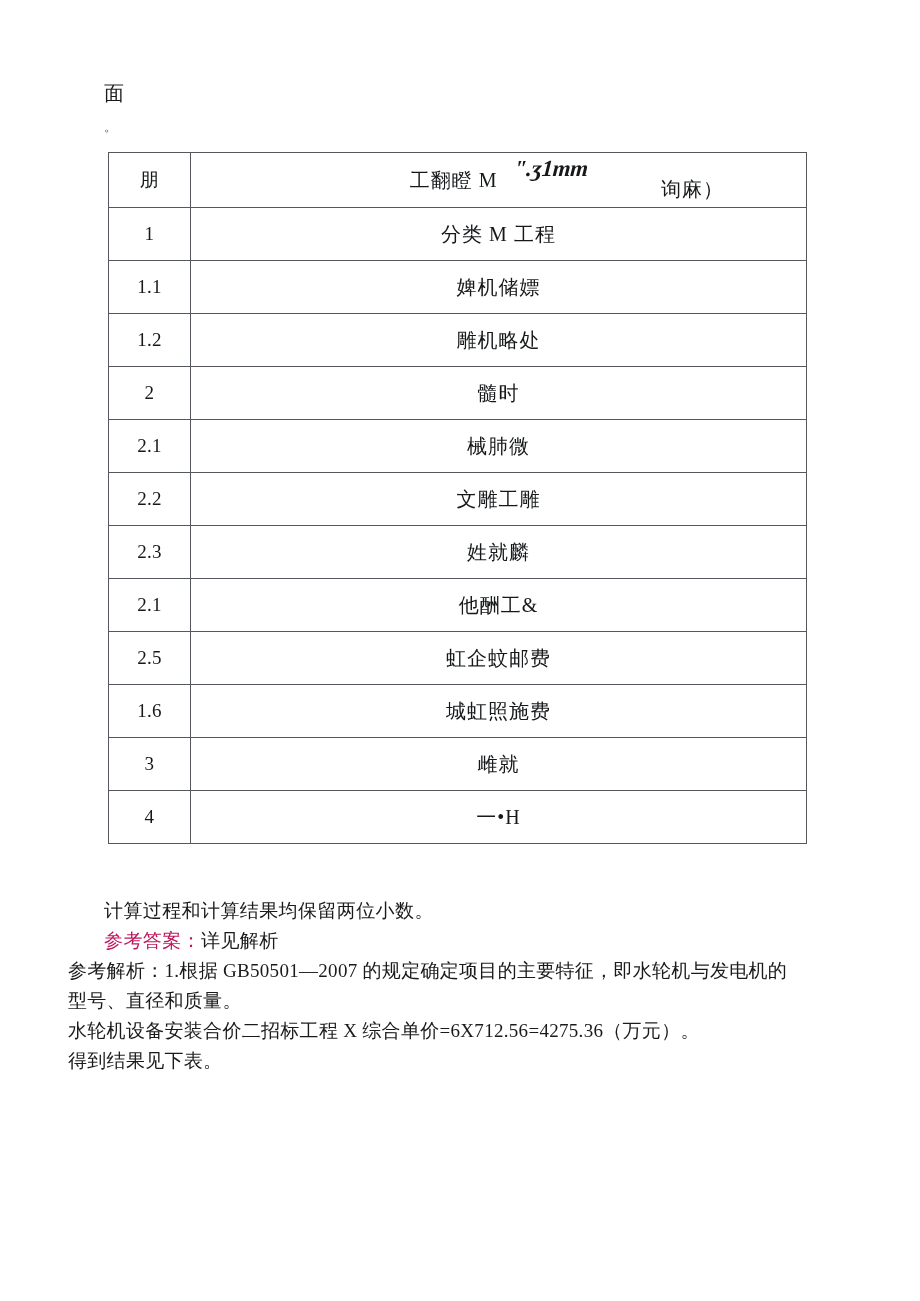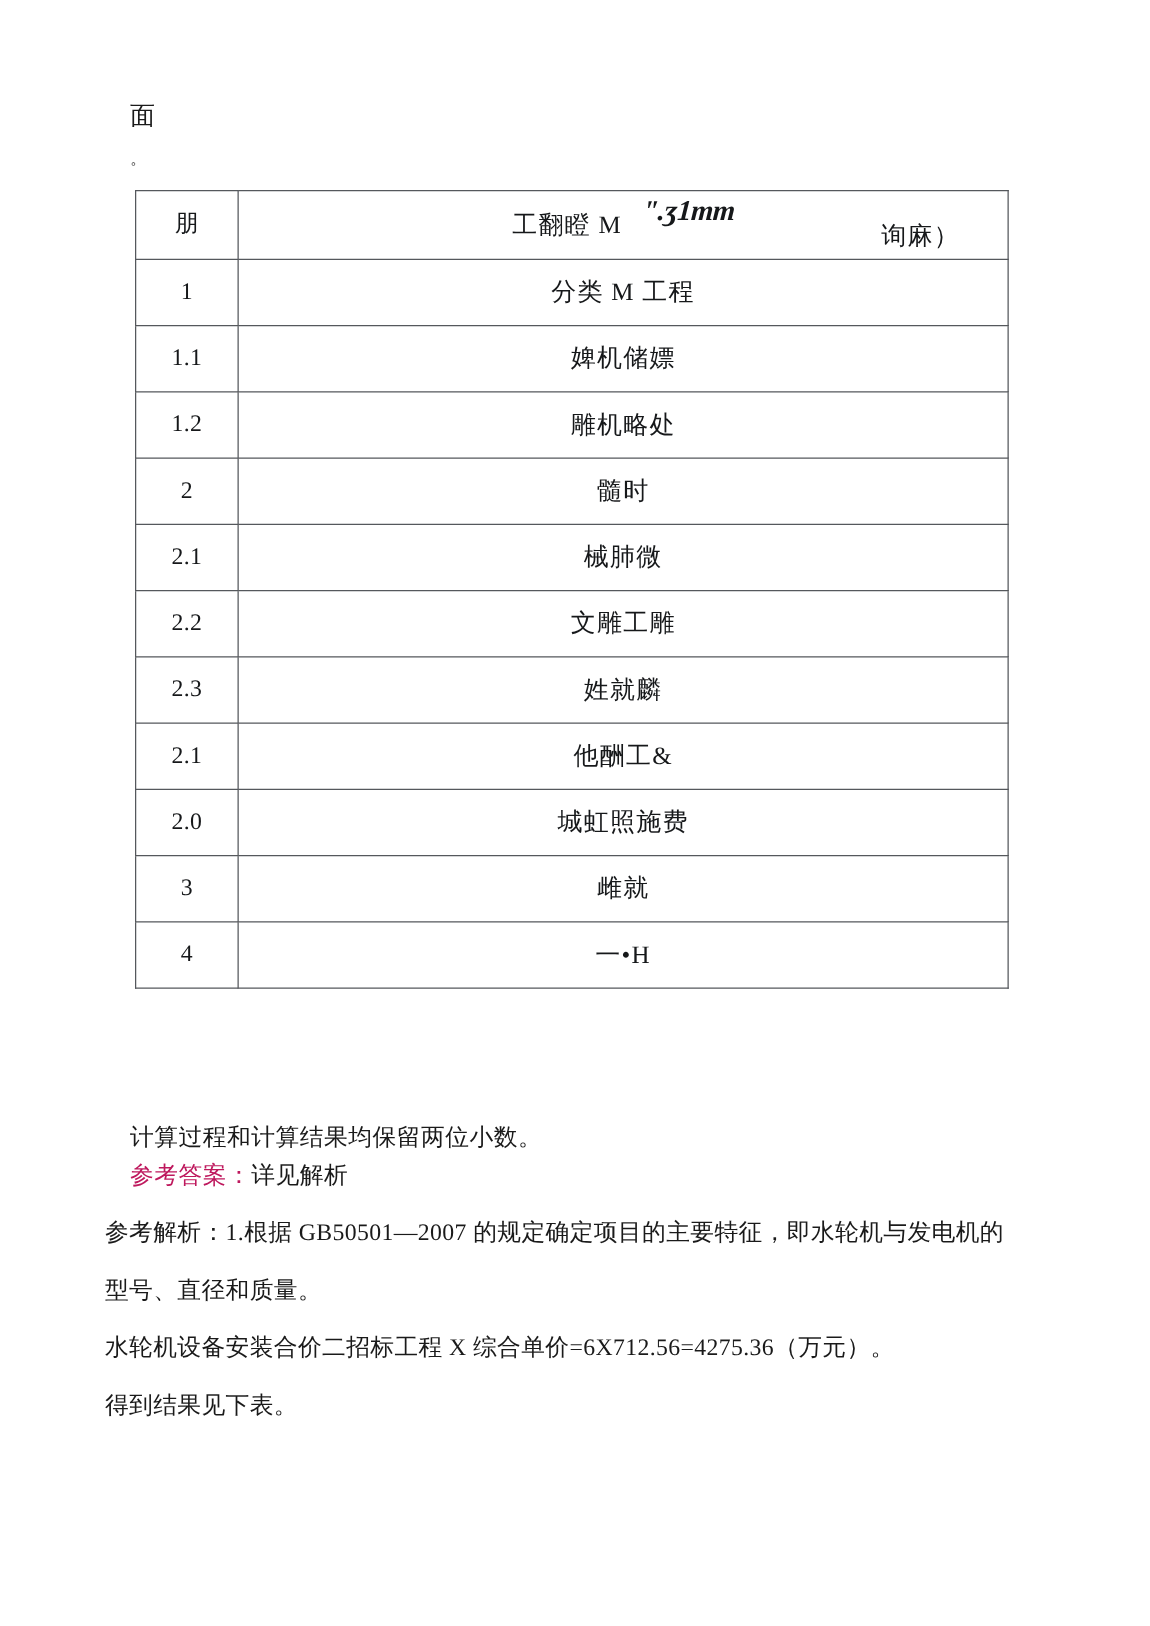--- a/index.html
+++ b/index.html
@@ -106,40 +106,39 @@
     white-space: nowrap;
     transform: skewX(-4deg);
   }
   .hdr-tail {
     position: absolute;
     left: 466px;
     top: 14px;
     font-size: 20px;
     letter-spacing: 1px;
     white-space: nowrap;
-    margin-left: 44px;
   }
 
   
   .after {
     position: absolute;
     left: 0;
     top: 896px;
     width: 796px;
   }
   .p-indent {
     margin: 0;
     padding: 0 0 0 104px;
     font-size: 19px;
     line-height: 30px;
     letter-spacing: 0.4px;
     white-space: nowrap;
   }
   .p-flush {
-    margin: 16px;
+    margin: 0;
     padding: 0 16px 0 68px;
     font-size: 19px;
     line-height: 30px;
     letter-spacing: 0.3px;
     white-space: nowrap;
   }
   .answer-label {
     color: #be185d;
   }
 </style>
@@ -194,21 +193,25 @@
           </tr>
           <tr>
             <td class="num">2.3</td>
             <td class="name">姓就麟</td>
           </tr>
           <tr>
             <td class="num">2.1</td>
             <td class="name">他酬工&amp;</td>
           </tr>
           <tr>
-            <td class="num">2.0</td>
+            <td class="num">2.5</td>
+            <td class="name">虹企蚊邮费</td>
+          </tr>
+          <tr>
+            <td class="num">1.6</td>
             <td class="name">城虹照施费</td>
           </tr>
           <tr>
             <td class="num">3</td>
             <td class="name">雌就</td>
           </tr>
           <tr>
             <td class="num">4</td>
             <td class="name">一•H</td>
           </tr>

